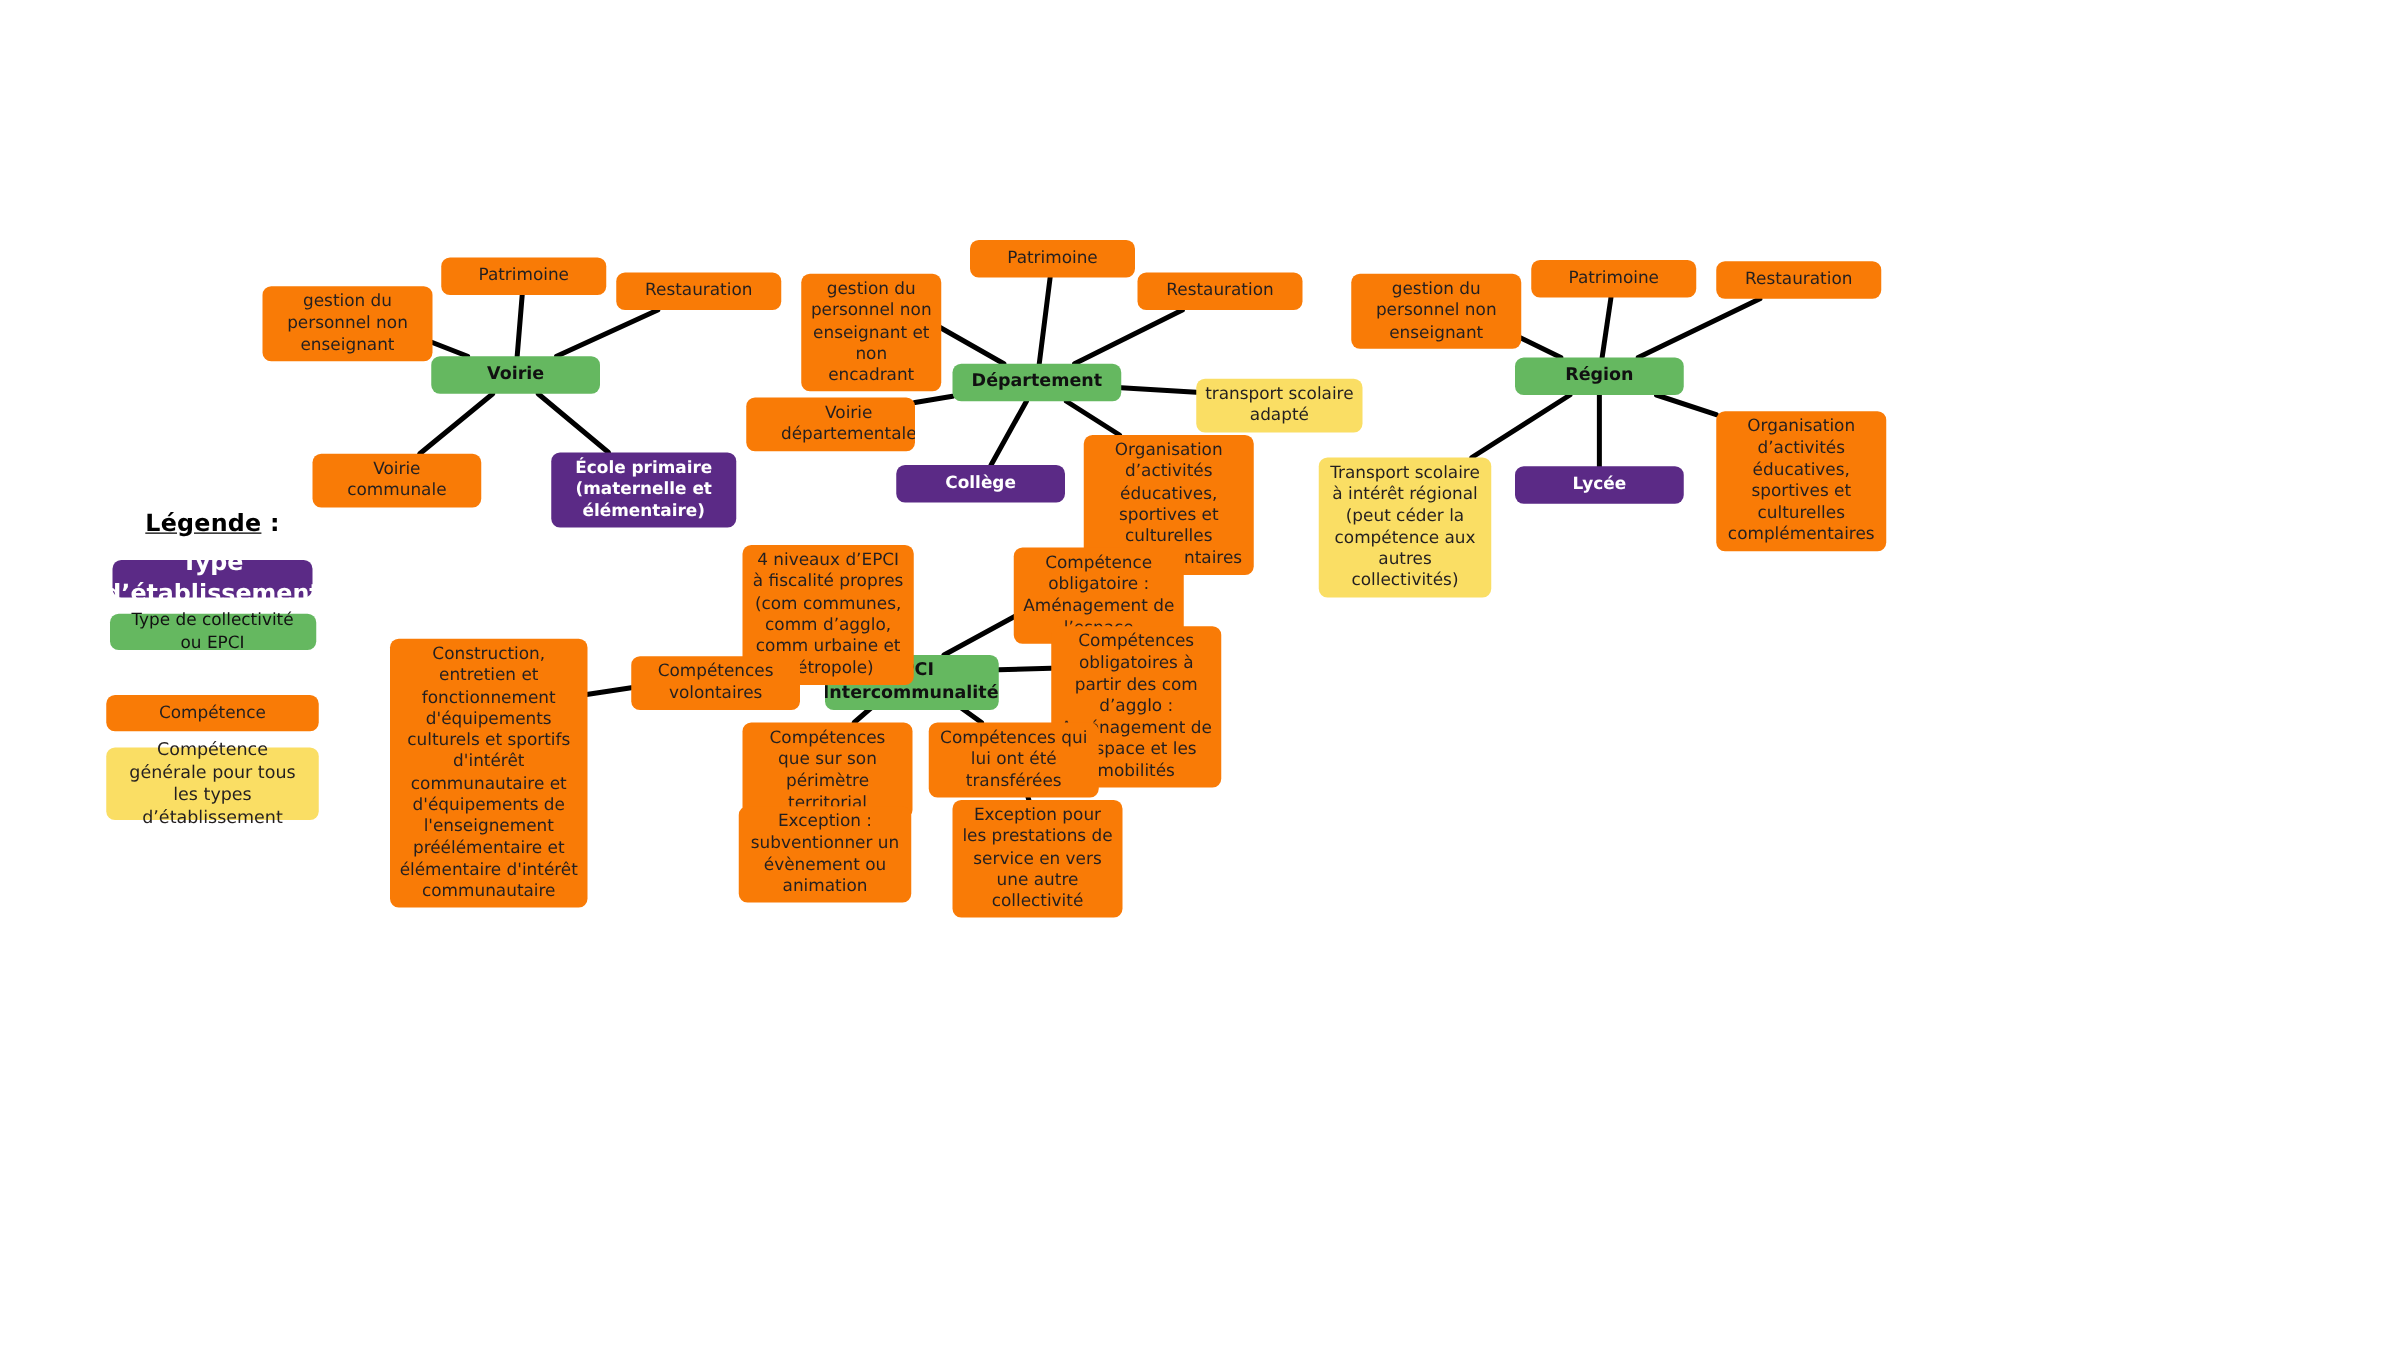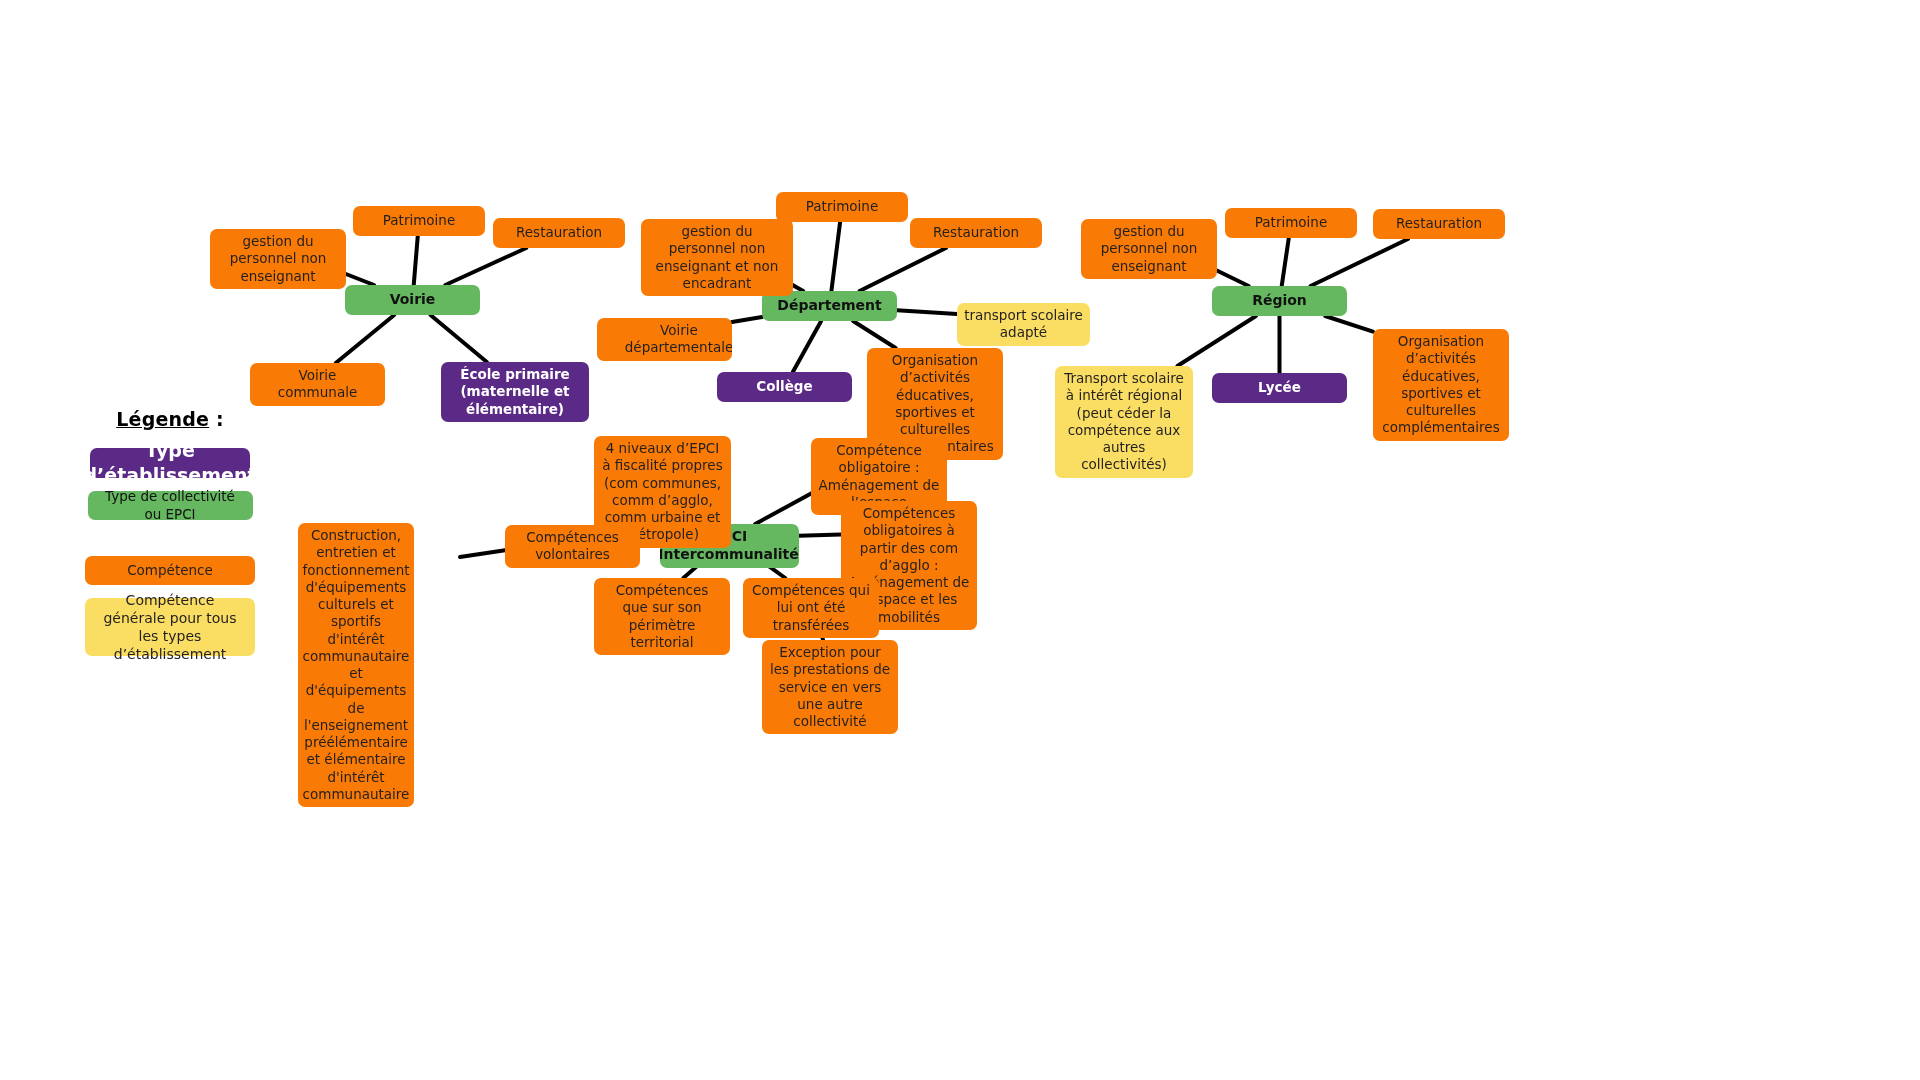--- a/index.html
+++ b/index.html
@@ -142,36 +142,37 @@
     <div class="legend-box lg-gen">Compétence générale pour tous les types d’établissement</div>
   </div>
 <div class="node n-coll" style="left: 345px; top: 285px; width: 135px; min-height: 30px;">Voirie</div>
     <div class="node n-comp" style="left: 210px; top: 229px; width: 136px; min-height: 37px;">gestion du personnel non enseignant</div>
     <div class="node n-comp" style="left: 353px; top: 206px; width: 132px; min-height: 30px;">Patrimoine</div>
     <div class="node n-comp" style="left: 493px; top: 218px; width: 132px; min-height: 30px;">Restauration</div>
     <div class="node n-comp" style="left: 250px; top: 363px; width: 135px; min-height: 30px;">Voirie communale</div>
     <div class="node n-etab" style="left: 441px; top: 362px; width: 148px; min-height: 37px;">École primaire (maternelle et élémentaire)</div>
     <div class="node n-coll" style="left: 762px; top: 291px; width: 135px; min-height: 30px;">Département</div>
     <div class="node n-comp" style="left: 776px; top: 192px; width: 132px; min-height: 30px;">Patrimoine</div>
-    <div class="node n-comp" style="left: 641px; top: 219px; width: 152px; min-height: 37px;">gestion du personnel non enseignant et non encadrant</div>
+    <div class="node n-comp" style="left: 641px; top: 219px; width: 112px; min-height: 37px;">gestion du personnel non enseignant et non encadrant</div>
     <div class="node n-comp" style="left: 910px; top: 218px; width: 132px; min-height: 30px;">Restauration</div>
     <div class="node n-comp" style="left: 597px; top: 318px; width: 135px; min-height: 30px; padding-left: 36px;">Voirie départementale</div>
     <div class="node n-gen" style="left: 957px; top: 303px; width: 133px; min-height: 30px;">transport scolaire adapté</div>
     <div class="node n-etab" style="left: 717px; top: 372px; width: 135px; min-height: 30px;">Collège</div>
     <div class="node n-comp" style="left: 867px; top: 348px; width: 136px; min-height: 50px;">Organisation d’activités éducatives, sportives et culturelles complémentaires</div>
     <div class="node n-coll" style="left: 1212px; top: 286px; width: 135px; min-height: 30px;">Région</div>
     <div class="node n-comp" style="left: 1081px; top: 219px; width: 136px; min-height: 37px;">gestion du personnel non enseignant</div>
     <div class="node n-comp" style="left: 1225px; top: 208px; width: 132px; min-height: 30px;">Patrimoine</div>
     <div class="node n-comp" style="left: 1373px; top: 209px; width: 132px; min-height: 30px;">Restauration</div>
     <div class="node n-gen" style="left: 1055px; top: 366px; width: 138px; min-height: 68px;">Transport scolaire à intérêt régional
 (peut céder la compétence aux autres collectivités)</div>
     <div class="node n-etab" style="left: 1212px; top: 373px; width: 135px; min-height: 30px;">Lycée</div>
     <div class="node n-comp" style="left: 1373px; top: 329px; width: 136px; min-height: 50px;">Organisation d’activités éducatives, sportives et culturelles complémentaires</div>
     <div class="node n-coll" style="left: 660px; top: 524px; width: 139px; min-height: 28px;">EPCI (Intercommunalités</div>
     <div class="node n-comp" style="left: 594px; top: 436px; width: 137px; min-height: 63px;">4 niveaux d’EPCI à fiscalité propres (com communes, comm d’agglo, comm urbaine et Métropole)</div>
     <div class="node n-comp" style="left: 811px; top: 438px; width: 136px; min-height: 37px;">Compétence obligatoire : Aménagement de l’espace</div>
     <div class="node n-comp" style="left: 841px; top: 501px; width: 136px; min-height: 63px;">Compétences obligatoires à partir des com d’agglo  : Aménagement de l'espace et les mobilités</div>
     <div class="node n-comp" style="left: 505px; top: 525px; width: 135px; min-height: 30px;">Compétences volontaires</div>
-    <div class="node n-comp" style="left: 298px; top: 511px; width: 116px; min-height: 114px; margin-top: 12px;">Construction, entretien et fonctionnement d'équipements culturels et sportifs d'intérêt communautaire et d'équipements de l'enseignement préélémentaire et élémentaire d'intérêt communautaire</div>
+    <div class="node n-comp" style="left: 312px; top: 511px; width: 158px; min-height: 114px;">Construction, entretien et fonctionnement d'équipements culturels et sportifs d'intérêt communautaire et d'équipements de l'enseignement préélémentaire et élémentaire d'intérêt communautaire</div>
     <div class="node n-comp" style="left: 594px; top: 578px; width: 136px; min-height: 37px;">Compétences que sur son périmètre territorial</div>
     <div class="node n-comp" style="left: 743px; top: 578px; width: 136px; min-height: 37px;">Compétences qui lui ont été transférées</div>
+    <div class="node n-comp" style="left: 591px; top: 645px; width: 138px; min-height: 37px;">Exception : subventionner un évènement ou animation</div>
     <div class="node n-comp" style="left: 762px; top: 640px; width: 136px; min-height: 50px;">Exception pour les prestations de service en vers une autre collectivité</div>
   </div>
 
 </body></html>

